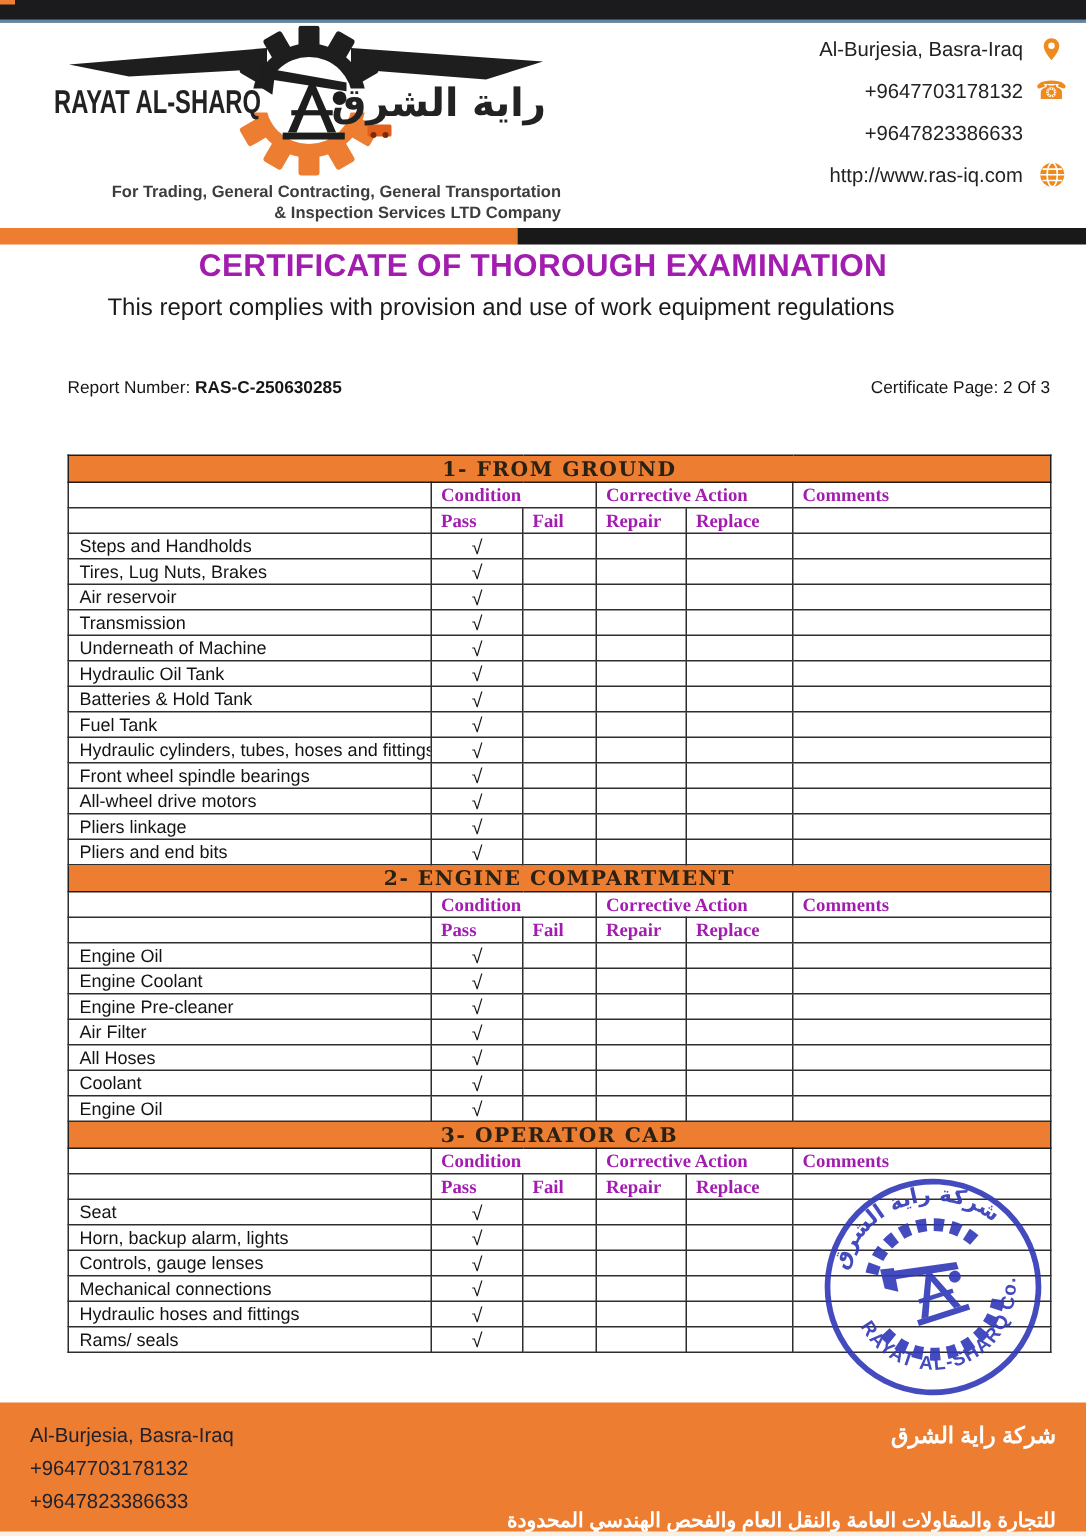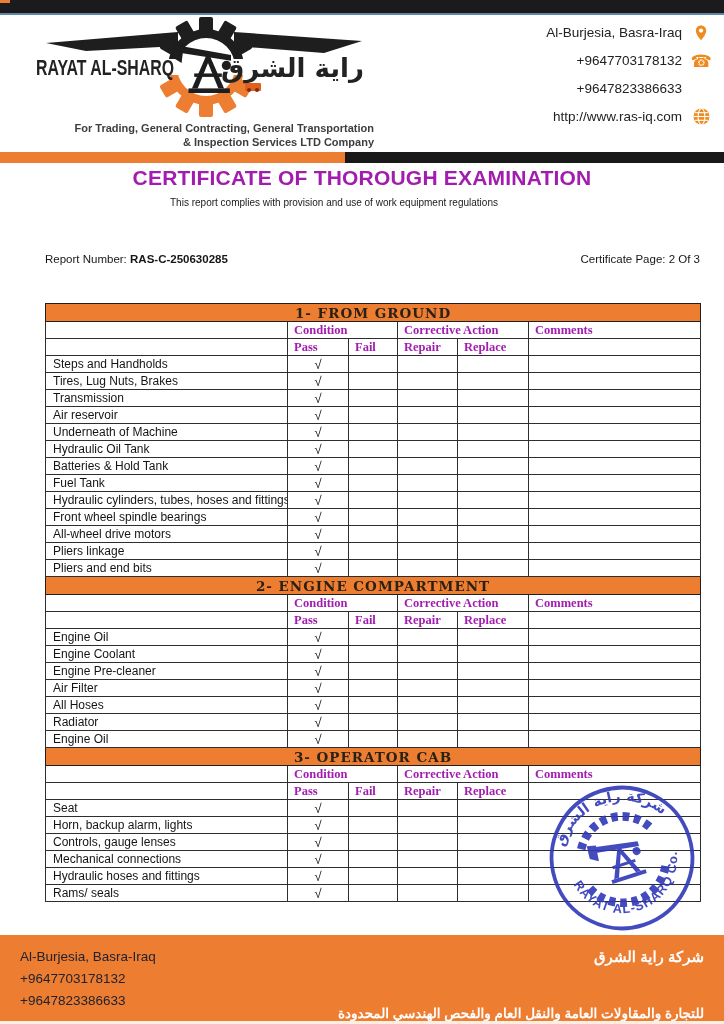--- a/index.html
+++ b/index.html
@@ -25,21 +25,21 @@
 
   
   .divider { position:absolute; left:0; top:152px; width:724px; height:11px; }
   .divider .orange-part { position:absolute; left:0; top:0; width:345px; height:11px; background:#ED7D31; }
   .divider .black-part  { position:absolute; left:345px; top:0; width:379px; height:11px; background:#191919; }
 
   
   .doc-title { position:absolute; left:0; top:166px; width:724px; text-align:center;
                font-size:21px; font-weight:bold; color:#a21caf; letter-spacing:.2px; }
   .doc-subtitle { position:absolute; left:0; top:197px; width:668px; text-align:center;
-                  font-size:10px; color:#1a1a1a; }
+                  font-size:16px; color:#1a1a1a; }
 
   
   .report-row { position:absolute; left:45px; top:253px; width:655px; display:flex; justify-content:space-between;
                 font-size:11.5px; color:#161616; }
   .report-number { font-weight:bold; }
 
   
   .exam-table-wrap { position:absolute; left:45px; top:256px; width:655px;margin-top:47px; }
   table { border-collapse:collapse; table-layout:fixed; width:655px; }
   td { border:1px solid #2e2e2e; padding:0 6px; height:17px; font-size:12px; color:#141414;
@@ -224,29 +224,29 @@
           </tr>
           <tr class="item-row">
             <td class="label-cell">Tires, Lug Nuts, Brakes</td>
             <td class="check-cell">√</td>
             <td class="check-cell"></td>
             <td class="check-cell"></td>
             <td class="check-cell"></td>
             <td class="check-cell"></td>
           </tr>
           <tr class="item-row">
+            <td class="label-cell">Air reservoir</td>
+            <td class="check-cell">√</td>
+            <td class="check-cell"></td>
+            <td class="check-cell"></td>
+            <td class="check-cell"></td>
+            <td class="check-cell"></td>
+          </tr>
+          <tr class="item-row">
             <td class="label-cell">Transmission</td>
-            <td class="check-cell">√</td>
-            <td class="check-cell"></td>
-            <td class="check-cell"></td>
-            <td class="check-cell"></td>
-            <td class="check-cell"></td>
-          </tr>
-          <tr class="item-row">
-            <td class="label-cell">Air reservoir</td>
             <td class="check-cell">√</td>
             <td class="check-cell"></td>
             <td class="check-cell"></td>
             <td class="check-cell"></td>
             <td class="check-cell"></td>
           </tr>
           <tr class="item-row">
             <td class="label-cell">Underneath of Machine</td>
             <td class="check-cell">√</td>
             <td class="check-cell"></td>
@@ -369,21 +369,21 @@
           </tr>
           <tr class="item-row">
             <td class="label-cell">All Hoses</td>
             <td class="check-cell">√</td>
             <td class="check-cell"></td>
             <td class="check-cell"></td>
             <td class="check-cell"></td>
             <td class="check-cell"></td>
           </tr>
           <tr class="item-row">
-            <td class="label-cell">Radiator</td>
+            <td class="label-cell">Coolant</td>
             <td class="check-cell">√</td>
             <td class="check-cell"></td>
             <td class="check-cell"></td>
             <td class="check-cell"></td>
             <td class="check-cell"></td>
           </tr>
           <tr class="item-row">
             <td class="label-cell">Engine Oil</td>
             <td class="check-cell">√</td>
             <td class="check-cell"></td>

